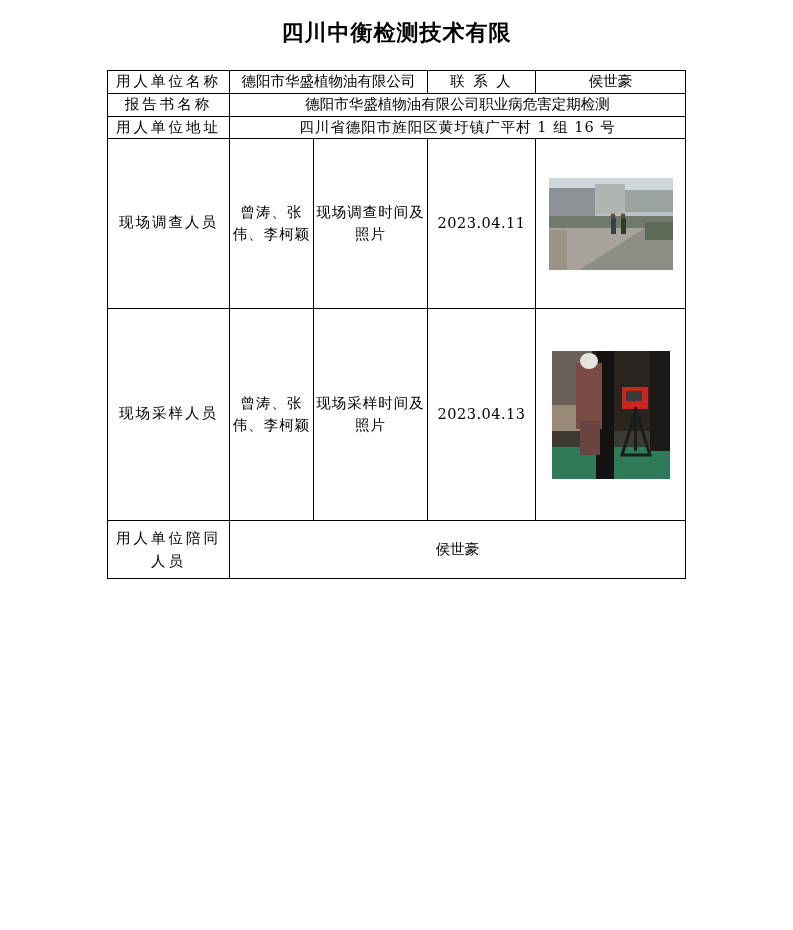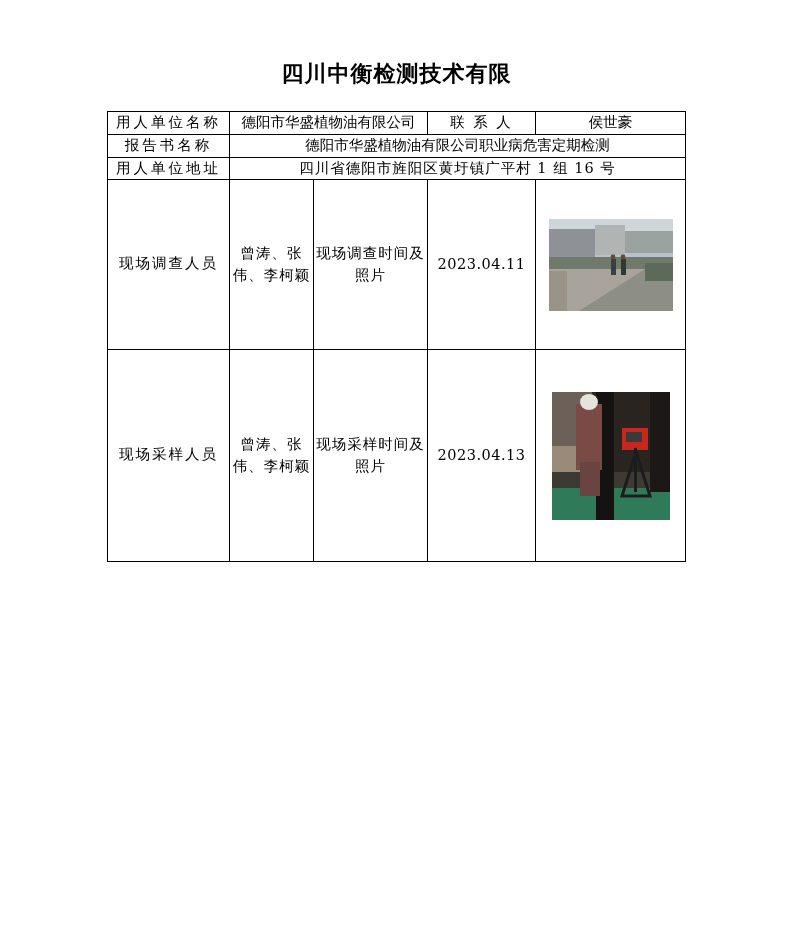--- a/index.html
+++ b/index.html
@@ -16,21 +16,21 @@
     overflow: hidden;
   }
   .page {
     width: 793px;
     height: 930px;
     position: relative;
     box-sizing: border-box;
   }
   .title-block {
     text-align: center;
-    padding-top: 59px;
+    padding-top: 18px;
   }
   .title-line1 {
     font-size: 22px;
     font-weight: bold;
     letter-spacing: 1px;
     font-family: "DejaVu Sans", "Liberation Sans", sans-serif;
   }
   .title-line2-wrap {
     margin-top: 14px;
     position: relative;
@@ -200,16 +200,20 @@
               <rect x="74" y="40" width="16" height="10" fill="#3a3a3a"></rect>
               <rect x="82" y="56" width="3" height="44" fill="#1c1c1c"></rect>
               <polygon points="70,104 84,60 98,104" fill="none" stroke="#1c1c1c" stroke-width="3"></polygon>
               <rect x="98" y="0" width="20" height="100" fill="#1b1815"></rect>
             </svg>
           </div>
         </td>
       </tr>
 
 
+      <tr style="height:58px">
+        <td class="lbl" style="line-height:1.6">用人单位陪同人员</td>
+        <td class="val" colspan="4">侯世豪</td>
+      </tr>
     </tbody>
   </table>
 
 </div>
 
 </body></html>

